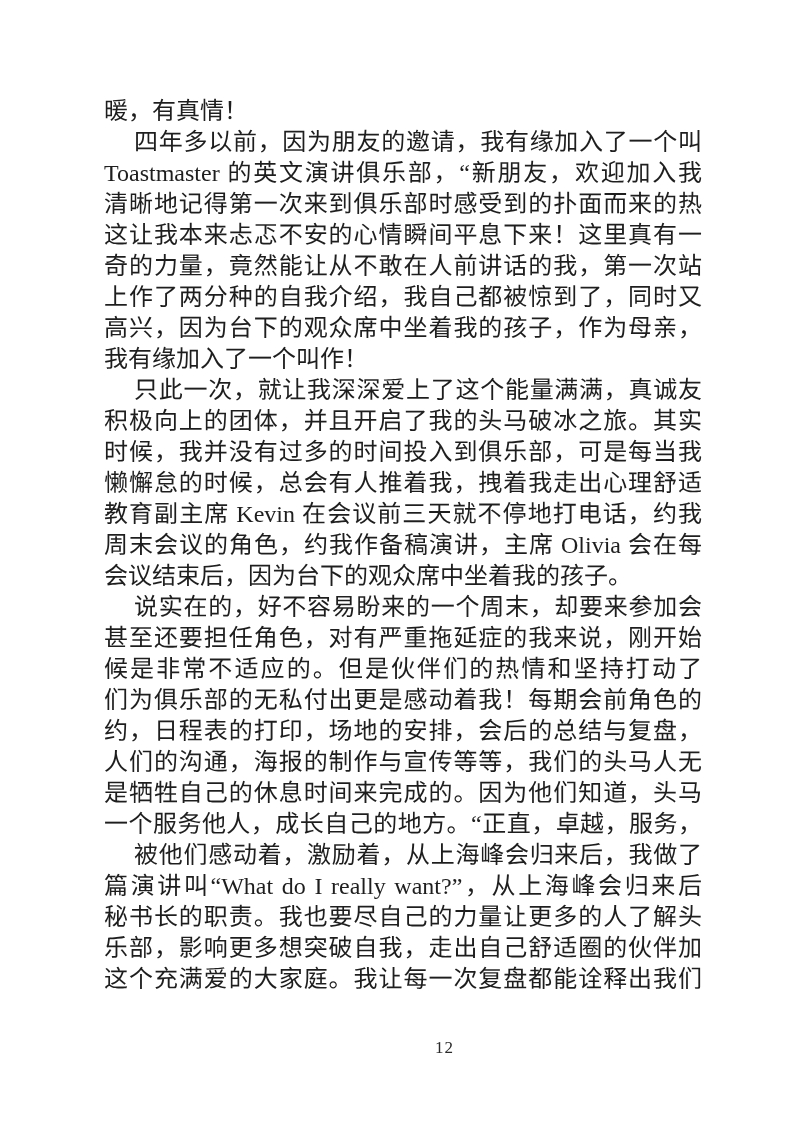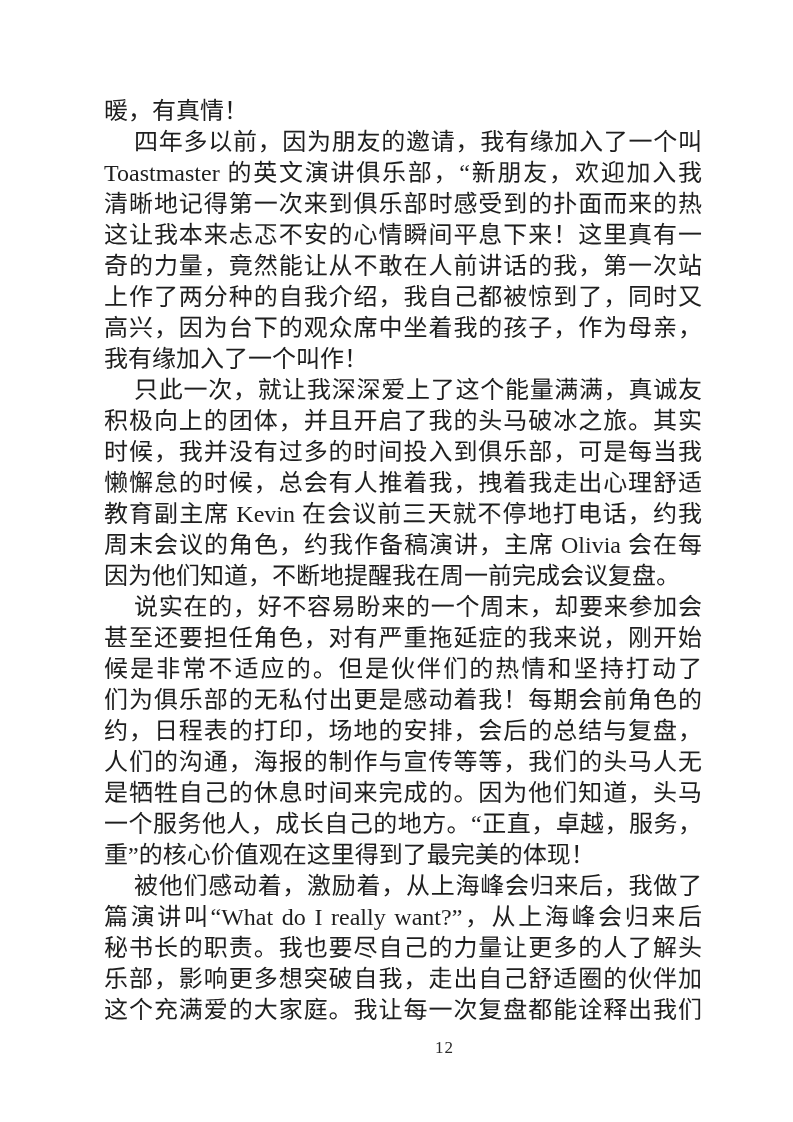--- a/index.html
+++ b/index.html
@@ -74,30 +74,29 @@
       <div class="text-line stretch">奇的力量，竟然能让从不敢在人前讲话的我，第一次站在台</div>
       <div class="text-line stretch">上作了两分种的自我介绍，我自己都被惊到了，同时又暗自</div>
       <div class="text-line stretch">高兴，因为台下的观众席中坐着我的孩子，作为母亲，榜样</div>
       <div class="text-line">我有缘加入了一个叫作！</div>
       <div class="text-line indent stretch">只此一次，就让我深深爱上了这个能量满满，真诚友爱，</div>
       <div class="text-line stretch">积极向上的团体，并且开启了我的头马破冰之旅。其实大多</div>
       <div class="text-line stretch">时候，我并没有过多的时间投入到俱乐部，可是每当我想偷</div>
       <div class="text-line stretch">懒懈怠的时候，总会有人推着我，拽着我走出心理舒适区！</div>
       <div class="text-line stretch">教育副主席 Kevin 在会议前三天就不停地打电话，约我担任</div>
       <div class="text-line stretch">周末会议的角色，约我作备稿演讲，主席 Olivia 会在每次</div>
-      <div class="text-line">因为他们知道，不断地提醒我在周一前完成会议复盘。</div>
+      <div class="text-line">会议结束后，因为台下的观众席中坐着我的孩子。</div>
       <div class="text-line indent stretch">说实在的，好不容易盼来的一个周末，却要来参加会议，</div>
       <div class="text-line stretch">甚至还要担任角色，对有严重拖延症的我来说，刚开始的时</div>
       <div class="text-line stretch">候是非常不适应的。但是伙伴们的热情和坚持打动了我，他</div>
       <div class="text-line stretch">们为俱乐部的无私付出更是感动着我！每期会前角色的预</div>
       <div class="text-line stretch">约，日程表的打印，场地的安排，会后的总结与复盘，与客</div>
       <div class="text-line stretch">人们的沟通，海报的制作与宣传等等，我们的头马人无一不</div>
       <div class="text-line stretch">是牺牲自己的休息时间来完成的。因为他们知道，头马就是</div>
       <div class="text-line stretch">一个服务他人，成长自己的地方。“正直，卓越，服务，尊</div>
-      <div class="text-line">重”的核心价值观在这里得到了最完美的体现！</div>
       <div class="text-line indent stretch">被他们感动着，激励着，从上海峰会归来后，我做了一</div>
       <div class="text-line stretch">篇演讲叫“What do I really want?”，从上海峰会归来后</div>
       <div class="text-line stretch">秘书长的职责。我也要尽自己的力量让更多的人了解头马俱</div>
       <div class="text-line stretch">乐部，影响更多想突破自我，走出自己舒适圈的伙伴加入到</div>
       <div class="text-line stretch">这个充满爱的大家庭。我让每一次复盘都能诠释出我们会议</div>
     </div>
   <div class="page-footer">
     <span class="page-number">12</span>
   </div>
 </div>

